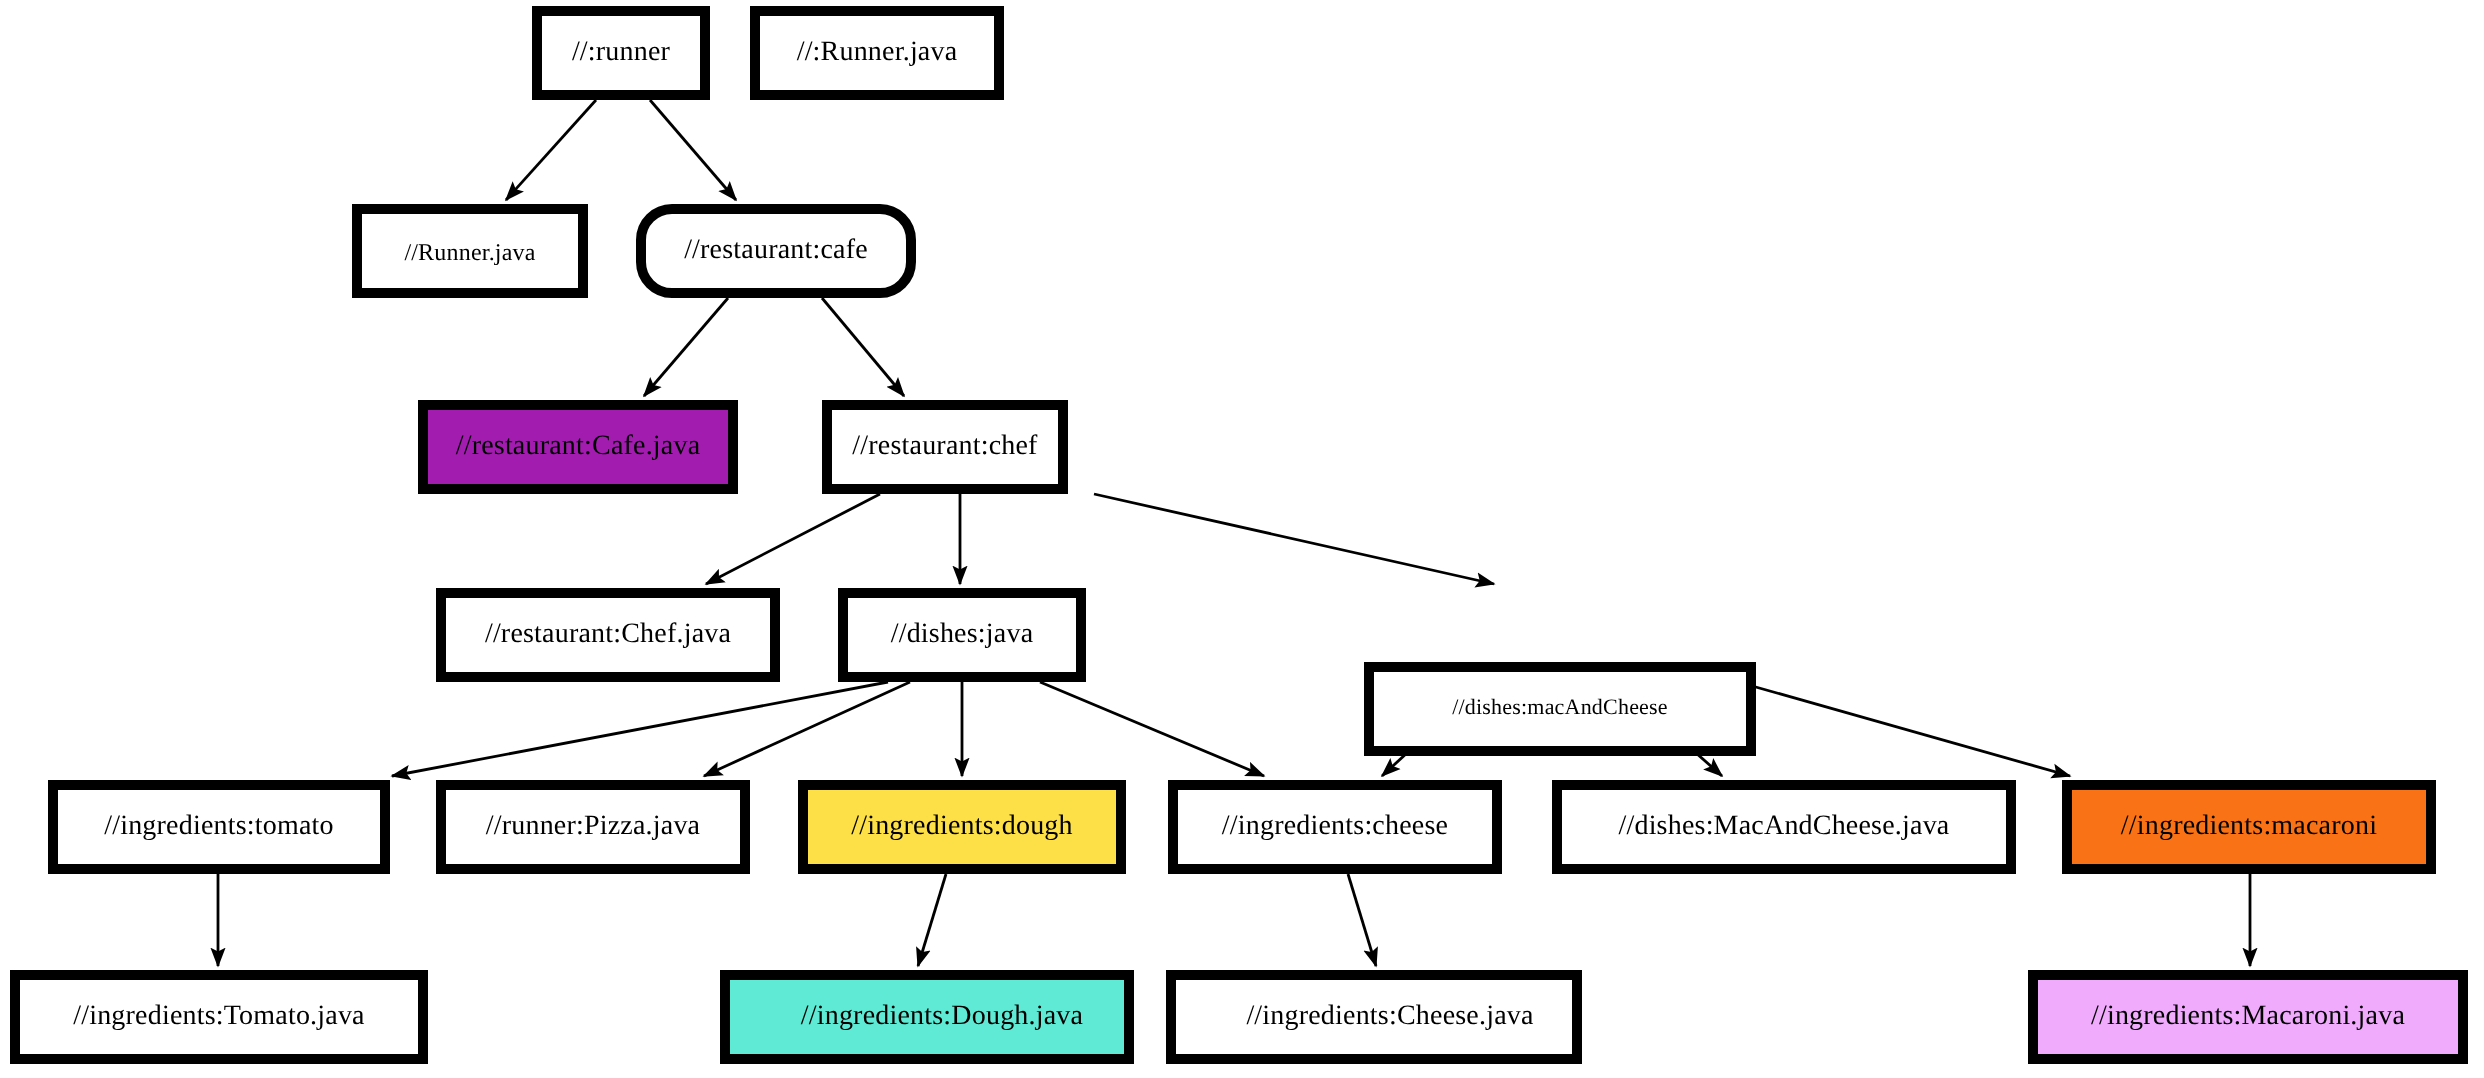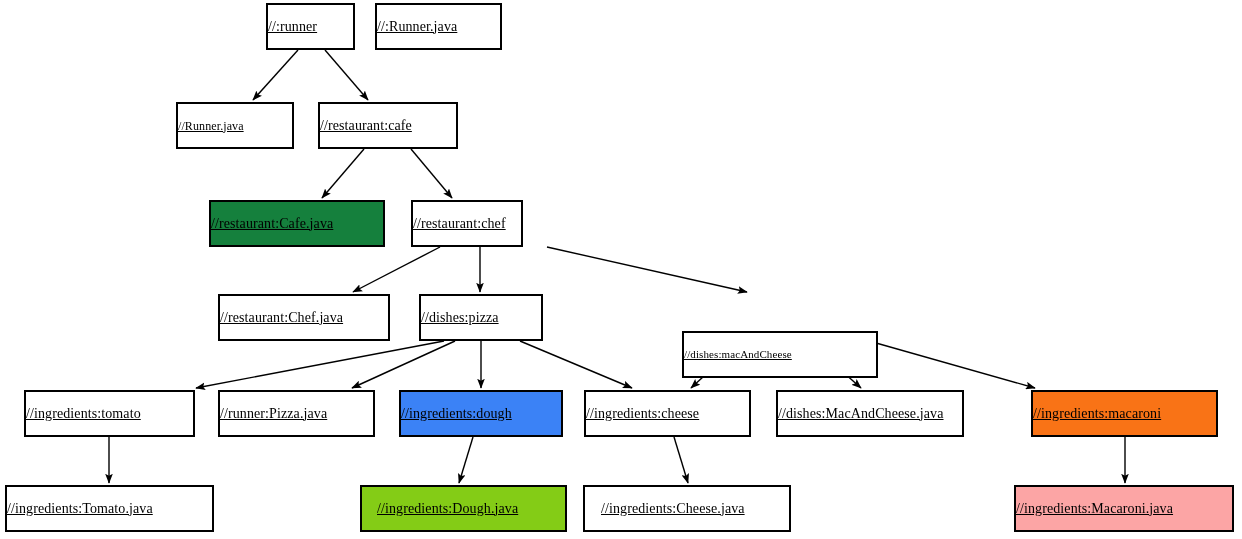--- a/index.html
+++ b/index.html
@@ -19,30 +19,30 @@
     position: absolute;
     left: 0;
     top: 0;
     width: 1242px;
     height: 539px;
     pointer-events: none;
   }
   .graph-node {
     position: absolute;
     box-sizing: border-box;
-    border: 2px solid #be185d;
+    border: 5px solid #be185d;
     background: #ffffff;
     display: flex;
     align-items: center;
+    justify-content: center;
     font-size: 14px;
     color: #000000;
     line-height: 1;
     white-space: nowrap;
     letter-spacing: 0.1px;
-    text-decoration: underline;
   }
   .node-label {
     display: block;
     pointer-events: none;
   }
 </style>
 </head>
 <body>
 
 <div id="graph-canvas">
@@ -76,62 +76,62 @@
   <div id="nodes-group">
       <div class="graph-node" style="left: 266px; top: 3px; width: 89px; height: 47px; border-color: rgb(0, 0, 0); background: rgb(255, 255, 255); font-size: 14px;">
         <span class="node-label">//:runner</span>
       </div>
       <div class="graph-node" style="left: 375px; top: 3px; width: 127px; height: 47px; border-color: rgb(0, 0, 0); background: rgb(255, 255, 255); font-size: 14px;">
         <span class="node-label">//:Runner.java</span>
       </div>
       <div class="graph-node" style="left: 176px; top: 102px; width: 118px; height: 47px; border-color: rgb(0, 0, 0); background: rgb(255, 255, 255); font-size: 12px;">
         <span class="node-label">//Runner.java</span>
       </div>
-      <div class="graph-node" style="left: 318px; top: 102px; width: 140px; height: 47px; border-color: rgb(0, 0, 0); background: rgb(255, 255, 255); font-size: 14px;">
+      <div class="graph-node" style="left: 318px; top: 102px; width: 140px; height: 47px; border-color: rgb(0, 0, 0); background: rgb(255, 255, 255); font-size: 14px; border-radius: 18px;">
         <span class="node-label">//restaurant:cafe</span>
       </div>
-      <div class="graph-node" style="left: 209px; top: 200px; width: 176px; height: 47px; border-color: rgb(0, 0, 0); background: #15803d; font-size: 14px;">
+      <div class="graph-node" style="left: 209px; top: 200px; width: 160px; height: 47px; border-color: rgb(0, 0, 0); background: #a21caf; font-size: 14px;">
         <span class="node-label">//restaurant:Cafe.java</span>
       </div>
-      <div class="graph-node" style="left: 411px; top: 200px; width: 112px; height: 47px; border-color: rgb(0, 0, 0); background: rgb(255, 255, 255); font-size: 14px;">
+      <div class="graph-node" style="left: 411px; top: 200px; width: 123px; height: 47px; border-color: rgb(0, 0, 0); background: rgb(255, 255, 255); font-size: 14px;">
         <span class="node-label">//restaurant:chef</span>
       </div>
       <div class="graph-node" style="left: 218px; top: 294px; width: 172px; height: 47px; border-color: rgb(0, 0, 0); background: rgb(255, 255, 255); font-size: 14px;">
         <span class="node-label">//restaurant:Chef.java</span>
       </div>
       <div class="graph-node" style="left: 419px; top: 294px; width: 124px; height: 47px; border-color: rgb(0, 0, 0); background: rgb(255, 255, 255); font-size: 14px;">
-        <span class="node-label">//dishes:pizza</span>
+        <span class="node-label">//dishes:java</span>
       </div>
       <div class="graph-node" style="left: 682px; top: 294px; width: 196px; height: 47px; border-color: rgb(0, 0, 0); background: rgb(255, 255, 255); font-size: 11px; margin-top: 37px;">
         <span class="node-label">//dishes:macAndCheese</span>
       </div>
       <div class="graph-node" style="left: 24px; top: 390px; width: 171px; height: 47px; border-color: rgb(0, 0, 0); background: rgb(255, 255, 255); font-size: 14px;">
         <span class="node-label">//ingredients:tomato</span>
       </div>
       <div class="graph-node" style="left: 218px; top: 390px; width: 157px; height: 47px; border-color: rgb(0, 0, 0); background: rgb(255, 255, 255); font-size: 14px;">
         <span class="node-label">//runner:Pizza.java</span>
       </div>
-      <div class="graph-node" style="left: 399px; top: 390px; width: 164px; height: 47px; border-color: rgb(0, 0, 0); background: #3b82f6; font-size: 14px;">
+      <div class="graph-node" style="left: 399px; top: 390px; width: 164px; height: 47px; border-color: rgb(0, 0, 0); background: #fde047; font-size: 14px;">
         <span class="node-label">//ingredients:dough</span>
       </div>
       <div class="graph-node" style="left: 584px; top: 390px; width: 167px; height: 47px; border-color: rgb(0, 0, 0); background: rgb(255, 255, 255); font-size: 14px;">
         <span class="node-label">//ingredients:cheese</span>
       </div>
-      <div class="graph-node" style="left: 776px; top: 390px; width: 188px; height: 47px; border-color: rgb(0, 0, 0); background: rgb(255, 255, 255); font-size: 14px;">
+      <div class="graph-node" style="left: 776px; top: 390px; width: 232px; height: 47px; border-color: rgb(0, 0, 0); background: rgb(255, 255, 255); font-size: 14px;">
         <span class="node-label">//dishes:MacAndCheese.java</span>
       </div>
       <div class="graph-node" style="left: 1031px; top: 390px; width: 187px; height: 47px; border-color: rgb(0, 0, 0); background: #f97316; font-size: 14px;">
         <span class="node-label">//ingredients:macaroni</span>
       </div>
       <div class="graph-node" style="left: 5px; top: 485px; width: 209px; height: 47px; border-color: rgb(0, 0, 0); background: rgb(255, 255, 255); font-size: 14px;">
         <span class="node-label">//ingredients:Tomato.java</span>
       </div>
-      <div class="graph-node" style="left: 360px; top: 485px; width: 207px; height: 47px; border-color: rgb(0, 0, 0); background: #84cc16; font-size: 14px; padding-left: 15px;">
+      <div class="graph-node" style="left: 360px; top: 485px; width: 207px; height: 47px; border-color: rgb(0, 0, 0); background: #5eead4; font-size: 14px; padding-left: 15px;">
         <span class="node-label">//ingredients:Dough.java</span>
       </div>
       <div class="graph-node" style="left: 583px; top: 485px; width: 208px; height: 47px; border-color: rgb(0, 0, 0); background: rgb(255, 255, 255); font-size: 14px; padding-left: 16px;">
         <span class="node-label">//ingredients:Cheese.java</span>
       </div>
-      <div class="graph-node" style="left: 1014px; top: 485px; width: 220px; height: 47px; border-color: rgb(0, 0, 0); background: #fca5a5; font-size: 14px;">
+      <div class="graph-node" style="left: 1014px; top: 485px; width: 220px; height: 47px; border-color: rgb(0, 0, 0); background: #f0abfc; font-size: 14px;">
         <span class="node-label">//ingredients:Macaroni.java</span>
       </div>
     </div>
 </div>
 
 </body></html>

